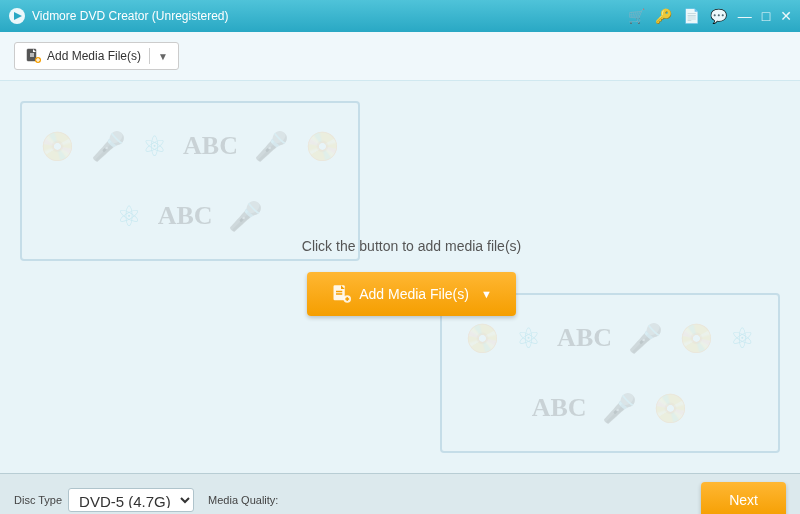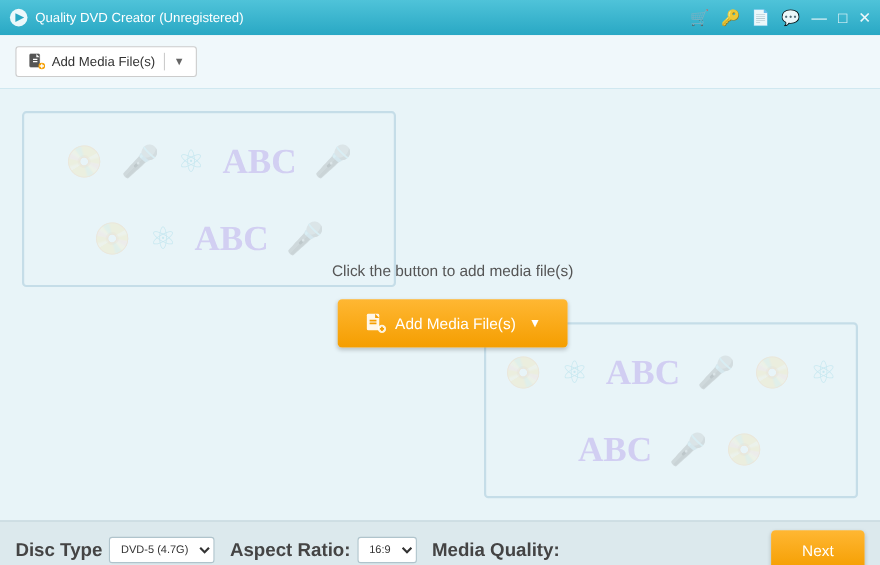--- a/index.html
+++ b/index.html
@@ -113,23 +113,23 @@
       justify-content: center;
       gap: 16px;
       padding: 16px;
       opacity: 0.18;
     }
     .wm-icon {
       font-size: 28px;
       color: #3ab5d0;
     }
     .wm-text {
-      font-size: 32px;
+      font-size: 26px;
       font-weight: bold;
-      color: #6d28d9;
+      color: #404040;
       font-family: serif;
     }
 
     
     #center-content {
       text-align: center;
       z-index: 10;
       margin-left: 23px;
     }
     #prompt-text {
@@ -164,31 +164,30 @@
       align-items: center;
       gap: 14px;
       margin-bottom: 8px;
     }
     .control-group {
       display: flex;
       align-items: center;
       gap: 6px;
     }
     .control-label {
-      font-size: 17px;
+      font-size: 11px;
       color: #444;
       white-space: nowrap;
-      font-weight: bold;
     }
     .control-select {
       border: 1px solid #b0c4cc;
       border-radius: 3px;
       background: white;
       padding: 3px 6px;
-      font-size: 10px;
+      font-size: 15px;
       color: #333;
       cursor: pointer;
       height: 24px;
     }
     #next-btn {
       margin-left: auto;
       background: linear-gradient(to bottom, #ffb733, #f59e00);
       color: white;
       border: none;
       border-radius: 4px;
@@ -202,21 +201,21 @@
   </style>
 </head>
 <body>
 
 <div id="titlebar">
   <div id="titlebar-left">
     <svg id="app-logo" viewBox="0 0 18 18" fill="none">
       <circle cx="9" cy="9" r="8" fill="white" opacity="0.9"></circle>
       <path d="M6 5 L6 13 L14 9 Z" fill="#29a8c4"></path>
     </svg>
-    <span id="titlebar-title-text">Quality DVD Creator (Unregistered)</span>
+    <span id="titlebar-title-text">Vidmore DVD Creator (Unregistered)</span>
   </div>
   <div id="titlebar-controls">
     <span class="title-icon">🛒</span>
     <span class="title-icon">🔑</span>
     <span class="title-icon">📄</span>
     <span class="title-icon">💬</span>
     <span class="title-icon">—</span>
     <span class="title-icon">□</span>
     <span class="title-icon">✕</span>
   </div>
@@ -293,27 +292,20 @@
     <div class="control-group">
       <label class="control-label">Disc Type</label>
       <select class="control-select">
         <option>DVD-5 (4.7G)</option>
         <option>DVD-9 (8.5G)</option>
         <option>Blu-ray 25G</option>
         <option>Blu-ray 50G</option>
       </select>
     </div>
 
-    <div class="control-group">
-      <label class="control-label">Aspect Ratio:</label>
-      <select class="control-select">
-        <option>16:9</option>
-        <option>4:3</option>
-      </select>
-    </div>
 
     <div class="control-group">
       <label class="control-label">Media Quality:</label>
     </div>
 
     <button id="next-btn">Next</button>
   </div>
 
 </div>
 

